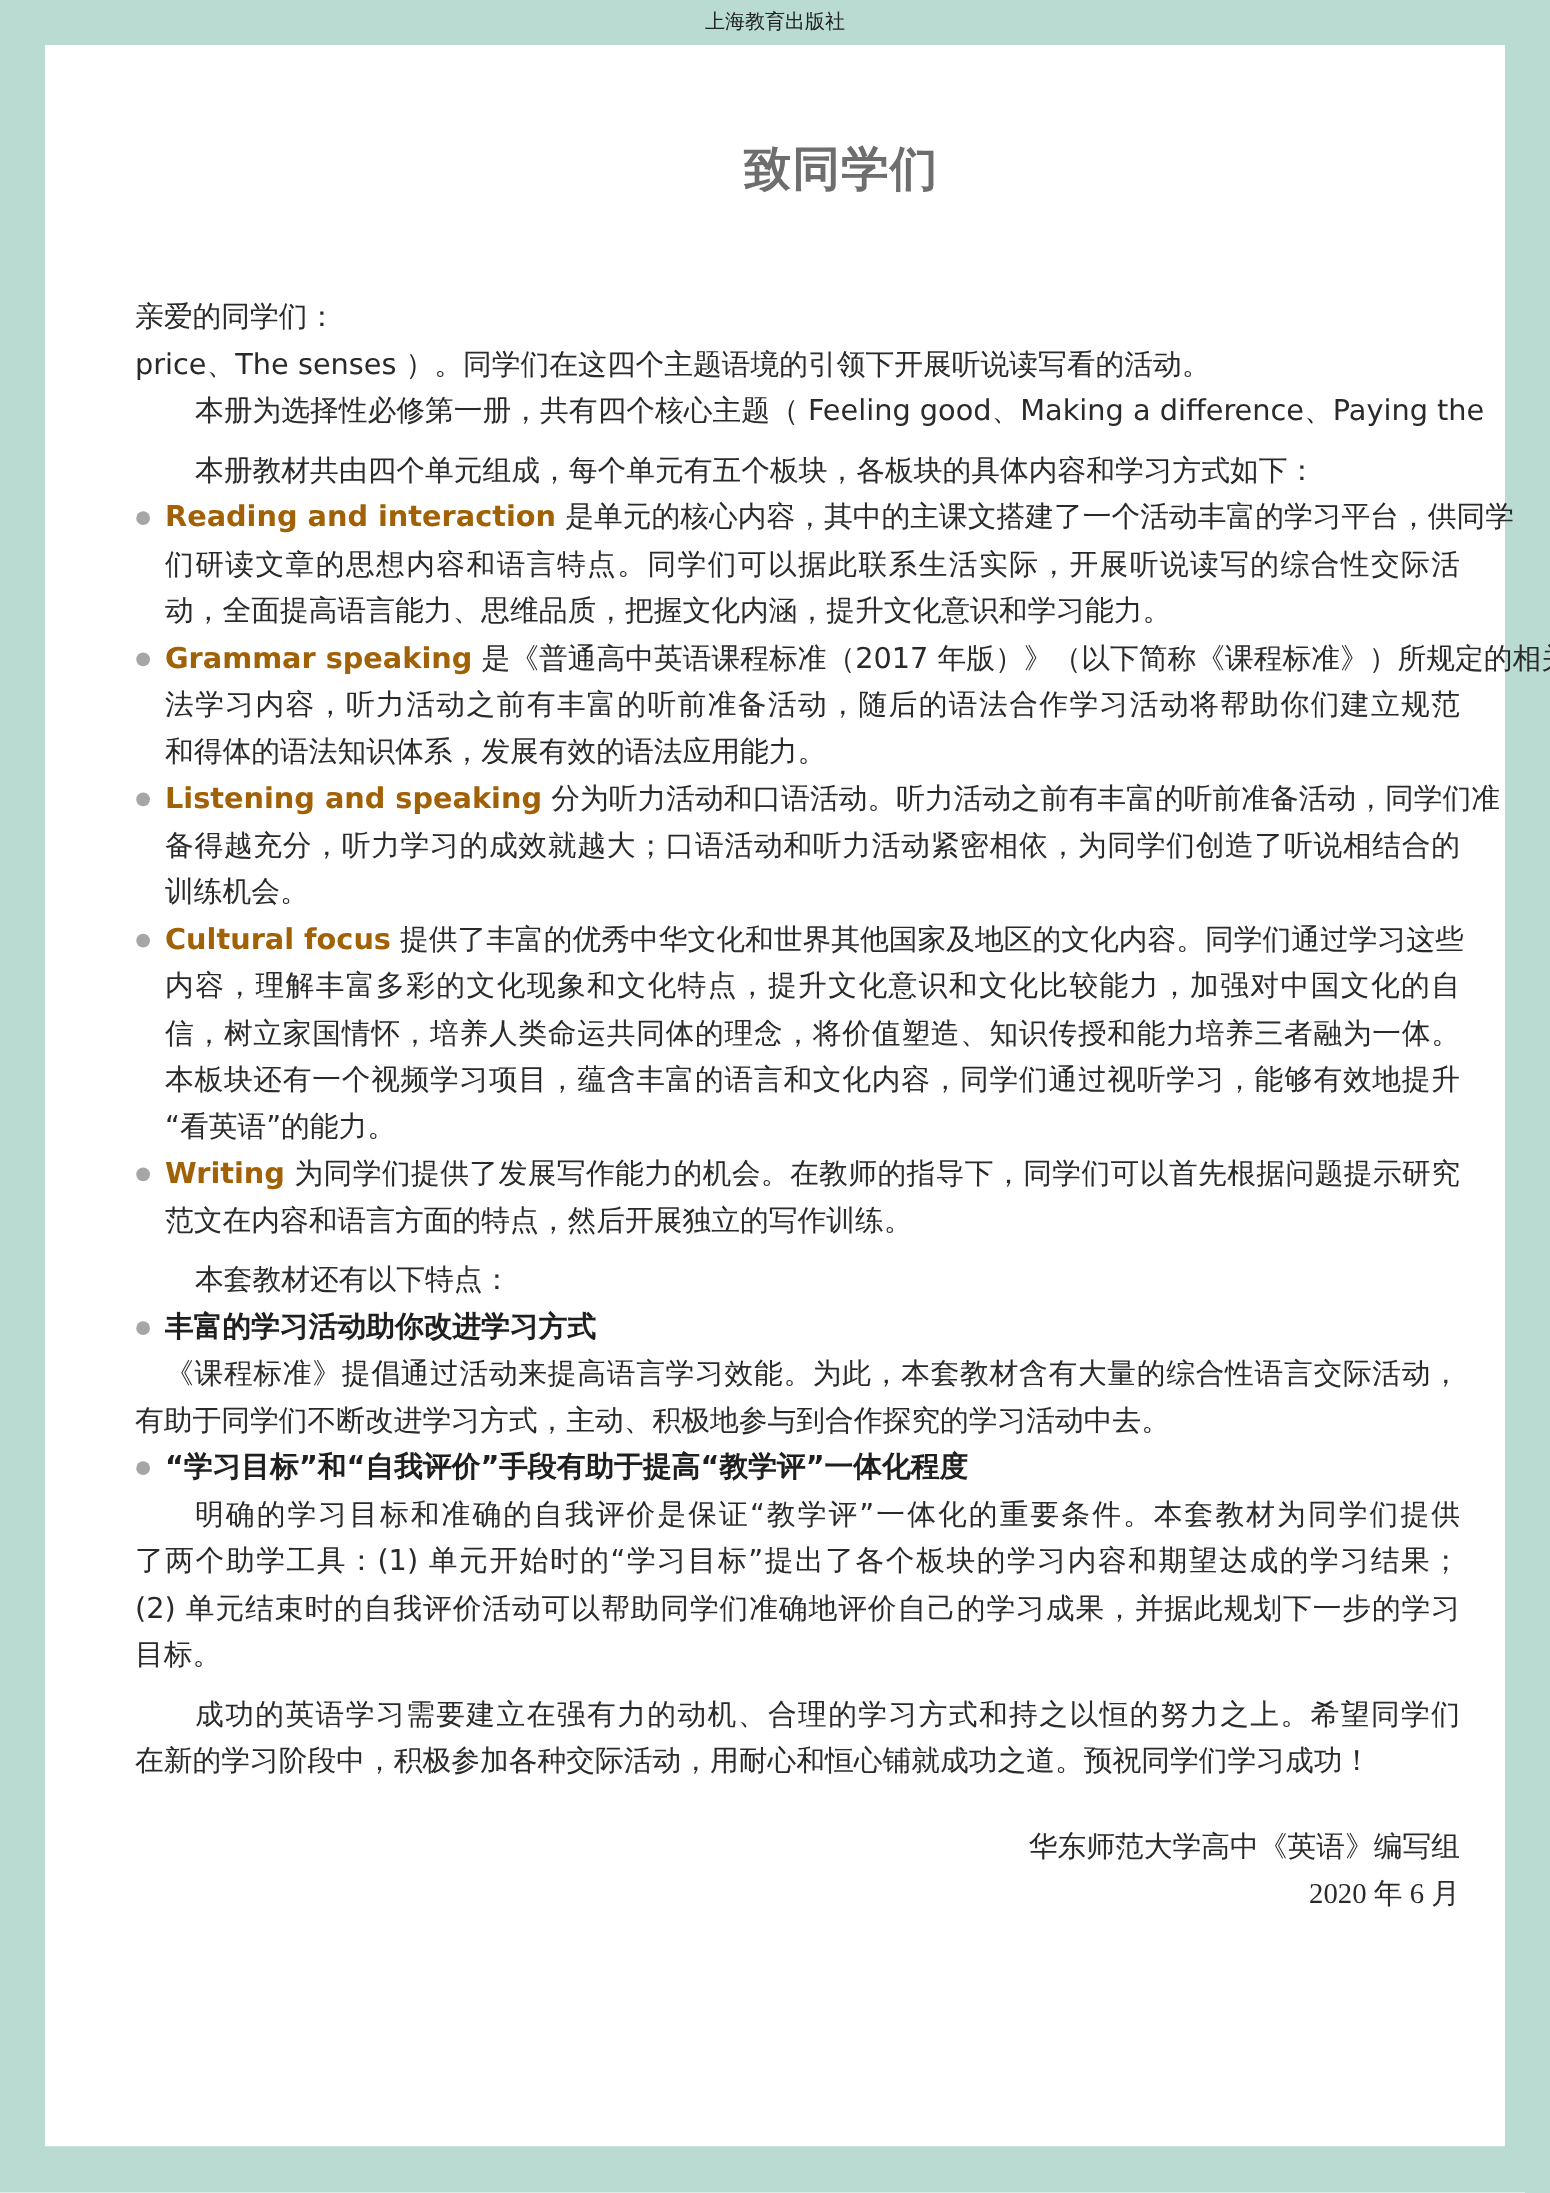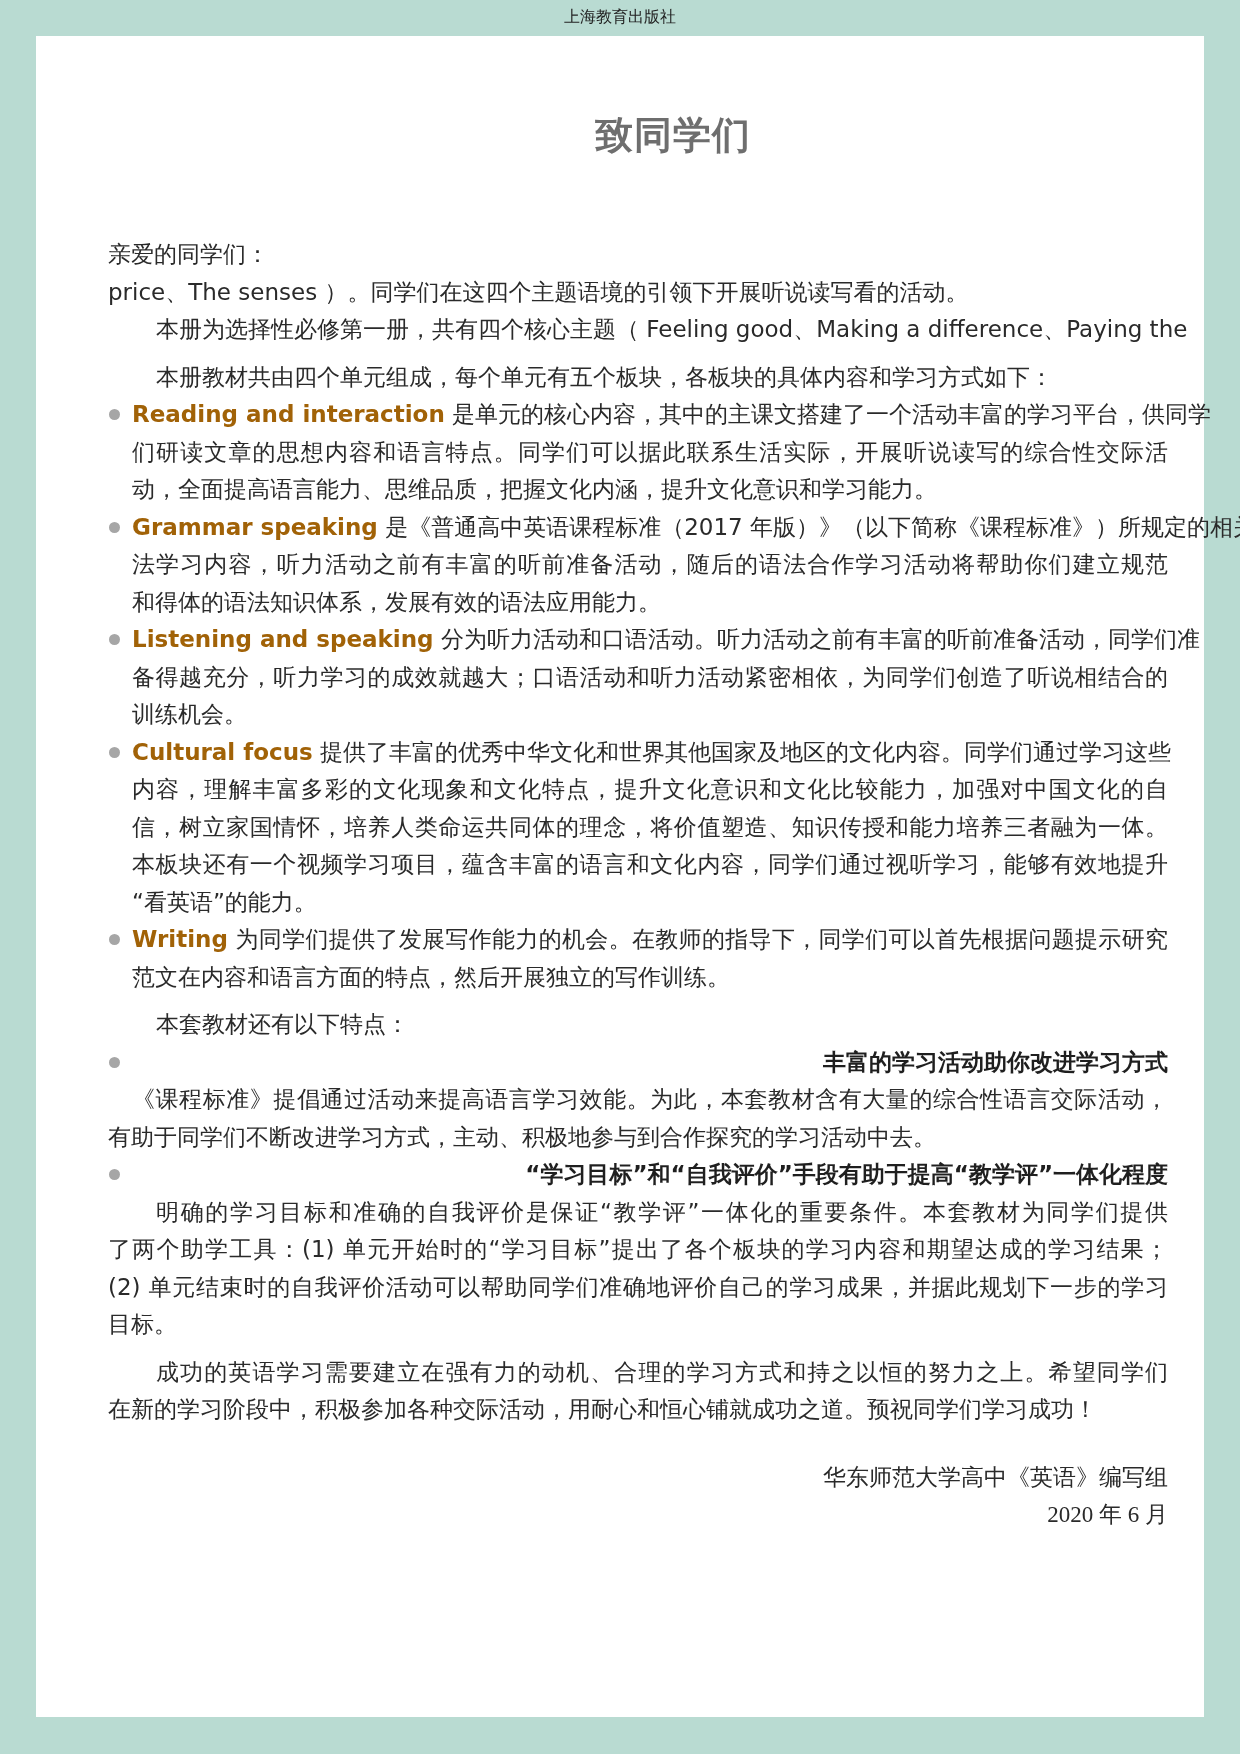--- a/index.html
+++ b/index.html
@@ -70,21 +70,21 @@
     .bullet-dot {
       position: absolute;
       left: 1px;
       top: 13px;
       width: 11px;
       height: 11px;
       border-radius: 50%;
       background: #a6a6a6;
     }
     .en-bold { font-weight: bold; color: #a16207; }
-    .heading-bold { font-weight: bold; color: #1f1f1f; text-align: right; }
+    .heading-bold { font-weight: bold; color: #1f1f1f; }
     .sub-indent { text-indent: 24px; }
     .signature {
       text-align: right;
       padding-right: 0;
       font-family: Liberation Serif, serif;
     }
     .just { text-align: justify; text-align-last: justify; }
   </style>
 </head>
 <body>

